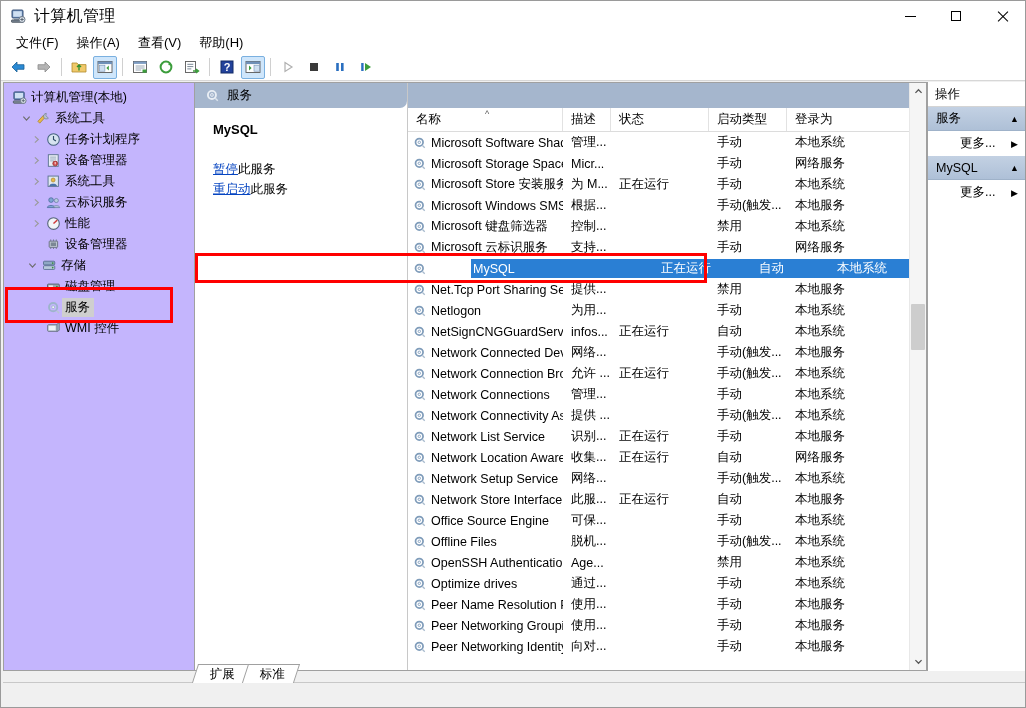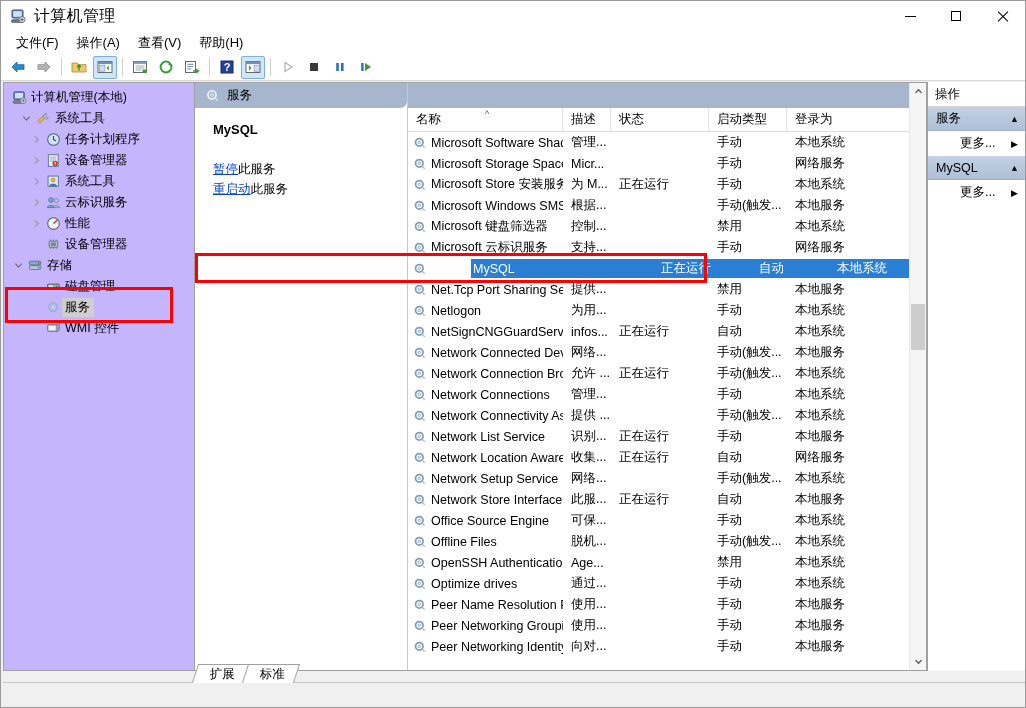--- a/index.html
+++ b/index.html
@@ -554,21 +554,21 @@
           <span class="tico">
             <svg width="15" height="15" viewBox="0 0 16 16">
               <rect x="3.4" y="4.4" width="9" height="6.6" rx=".6" fill="#c4ccd6" stroke="#5c6673" stroke-width=".9"></rect>
               <rect x="5" y="5.8" width="5.8" height="3.8" fill="#7b8794"></rect>
               <path d="M5 11v1.8M8 11v1.8M11 11v1.8M5 2.6v1.8M8 2.6v1.8M11 2.6v1.8" stroke="#6b7785" stroke-width=".9"></path>
             </svg>
           </span>
           <span class="tlabel">设备管理器</span>
         </div>
 
-        <div class="tree-row" style="padding-left:6px">
+        <div class="tree-row" style="padding-left:20px">
           <span class="chev">
             <svg width="9" height="9" viewBox="0 0 10 10">
                 <path d="M1.5 3 L5 6.8 L8.5 3" fill="none" stroke="#6d6d6d" stroke-width="1.3"></path>
               </svg>
           </span>
           <span class="tico">
             <svg width="15" height="15" viewBox="0 0 16 16">
               <rect x="1.6" y="3.4" width="12" height="4" rx="1" fill="#8fa8c4" stroke="#4a6381" stroke-width=".8"></rect>
               <rect x="1.6" y="8.2" width="12" height="4" rx="1" fill="#b8c9dc" stroke="#4a6381" stroke-width=".8"></rect>
               <circle cx="11.4" cy="5.4" r=".9" fill="#3d8f3d"></circle>

